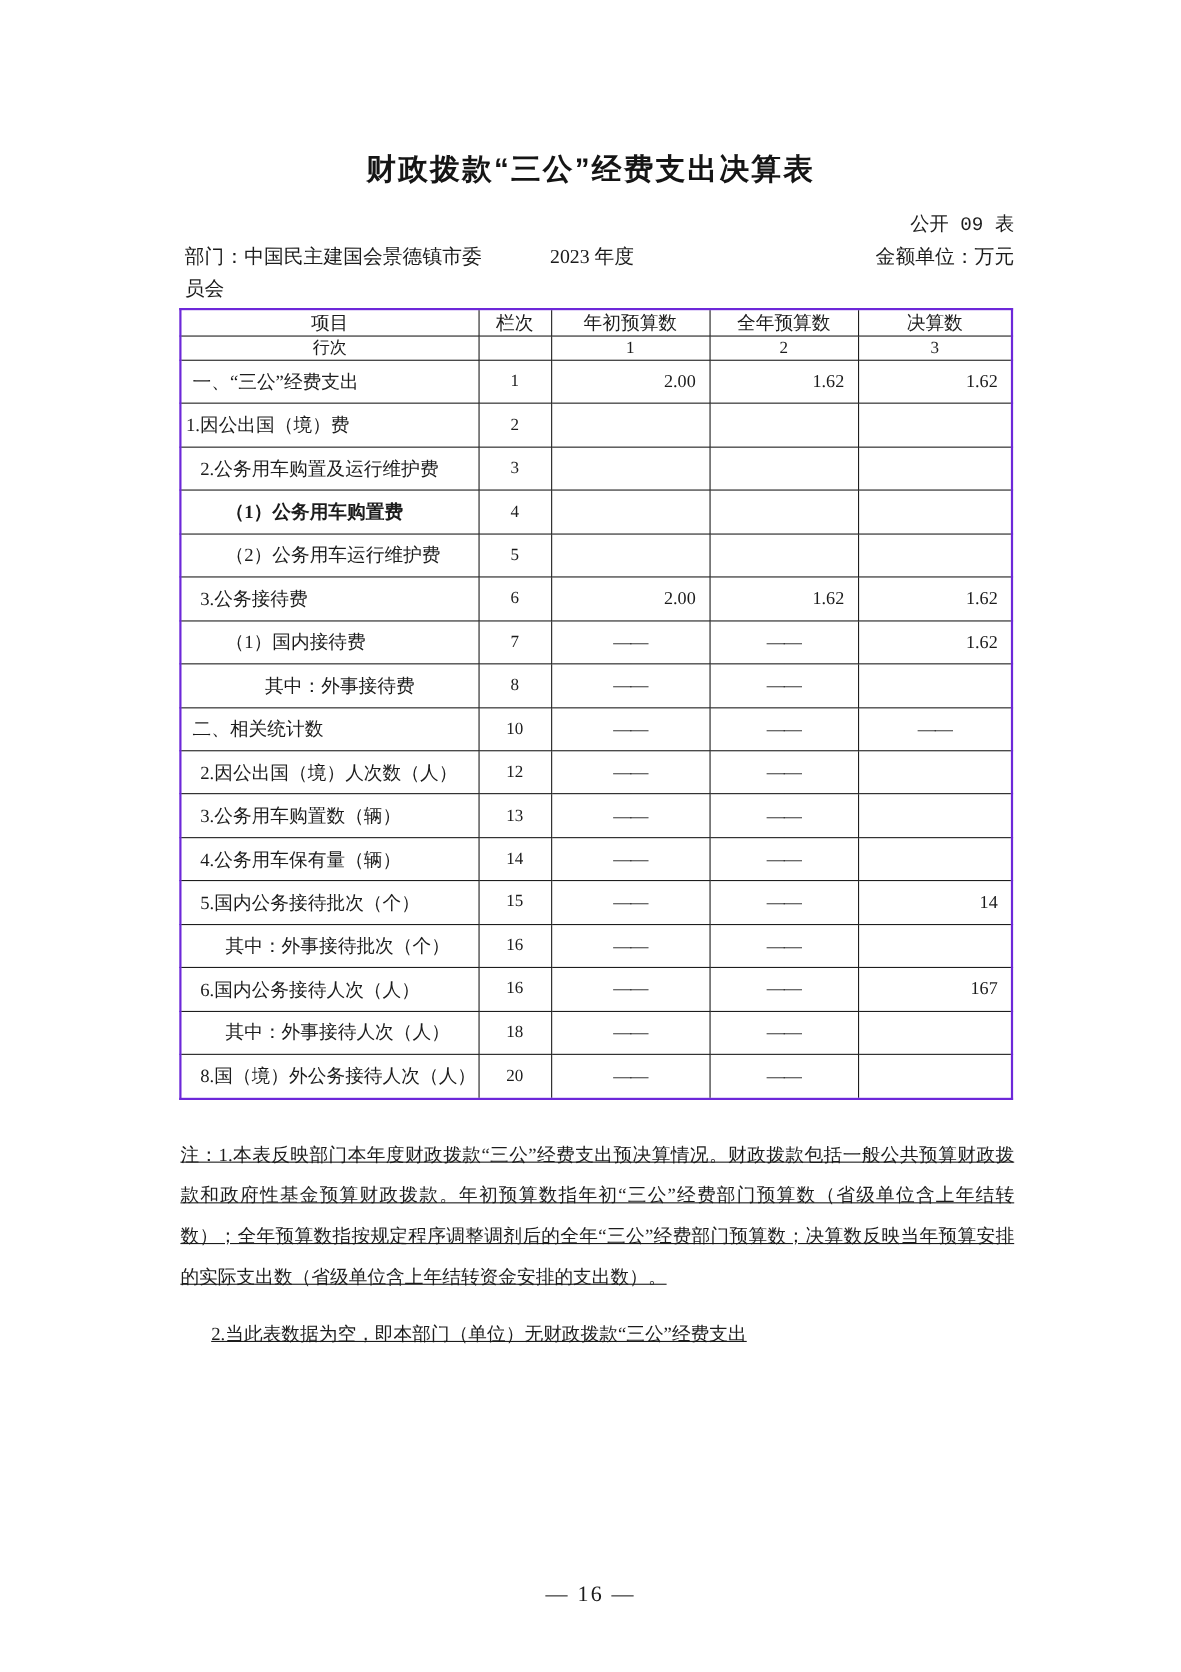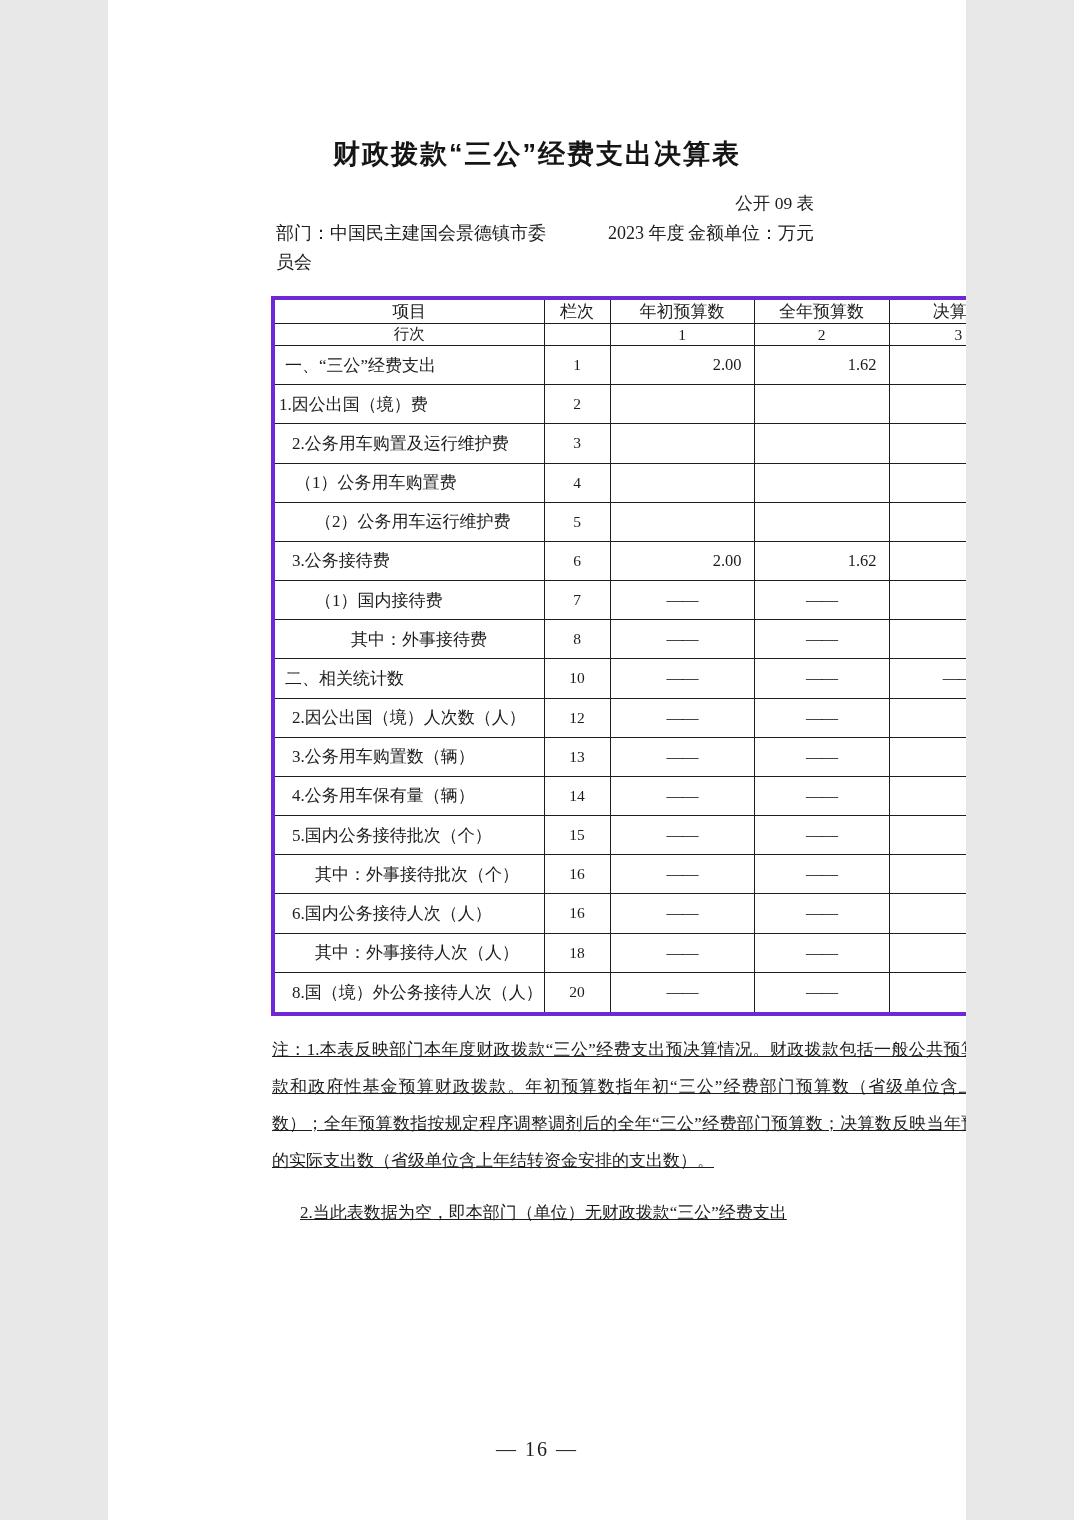--- a/index.html
+++ b/index.html
@@ -1,19 +1,19 @@
 <!DOCTYPE html>
 <html><head>
 <meta charset="utf-8">
 <style>
   * { box-sizing: border-box; }
   html, body { margin: 0; padding: 0; background: #e8e8e8; }
   .page {
     position: relative;
-    width: 858px;
+    width: 1074px;
     height: 1520px;
     margin: 0 auto;
     background: #ffffff;
     font-family: "Liberation Serif", "DejaVu Serif", serif;
     color: #1c1c1c;
     overflow: hidden;
   }
   .title {
     position: absolute;
     top: 136px; left: 0; right: 0;
@@ -23,20 +23,21 @@
     font-weight: 700;
     font-size: 27px;
     letter-spacing: 2px;
     color: #151515;
   }
   .table-code {
     position: absolute;
     top: 191px;
     right: 152px;
     font-size: 17.5px;
+    font-family: Liberation Mono, monospace;
   }
   .meta-row {
     position: absolute;
     top: 219px;
     left: 168px;
     right: 152px;
     font-size: 18px;
     line-height: 29px;
   }
   .meta-dept {
@@ -49,27 +50,27 @@
     left: 332px; top: 0;
     white-space: nowrap;
   }
   .meta-unit {
     position: absolute;
     right: 0; top: 0;
     white-space: nowrap;
   }
   table.main-table {
     position: absolute;
-    top: 296px;
+    top: 280px;
     left: 163px;
     width: 756px;
     height: 720px;
     border-collapse: collapse;
     table-layout: fixed;
-    border: 4px solid #6d28d9;
+    border: 2px solid #6d28d9;
   }
   .main-table th, .main-table td {
     border: 1px solid #1e1e1e;
     padding: 0 4px;
     font-weight: normal;
     font-size: 17px;
     overflow: hidden;
     white-space: nowrap;
   }
   .main-table thead th { text-align: center; }
@@ -153,21 +154,21 @@
           <td class="c-num"></td>
         </tr>
         <tr>
           <td class="c-item" style="padding-left: 17px;">2.公务用车购置及运行维护费</td>
           <td class="c-line">3</td>
           <td class="c-num"></td>
           <td class="c-num"></td>
           <td class="c-num"></td>
         </tr>
         <tr>
-          <td class="c-item" style="padding-left: 20px;">（1）公务用车购置费</td>
+          <td class="c-item" style="padding-left: 40px; font-weight: bold;">（1）公务用车购置费</td>
           <td class="c-line">4</td>
           <td class="c-num"></td>
           <td class="c-num"></td>
           <td class="c-num"></td>
         </tr>
         <tr>
           <td class="c-item" style="padding-left: 40px;">（2）公务用车运行维护费</td>
           <td class="c-line">5</td>
           <td class="c-num"></td>
           <td class="c-num"></td>

